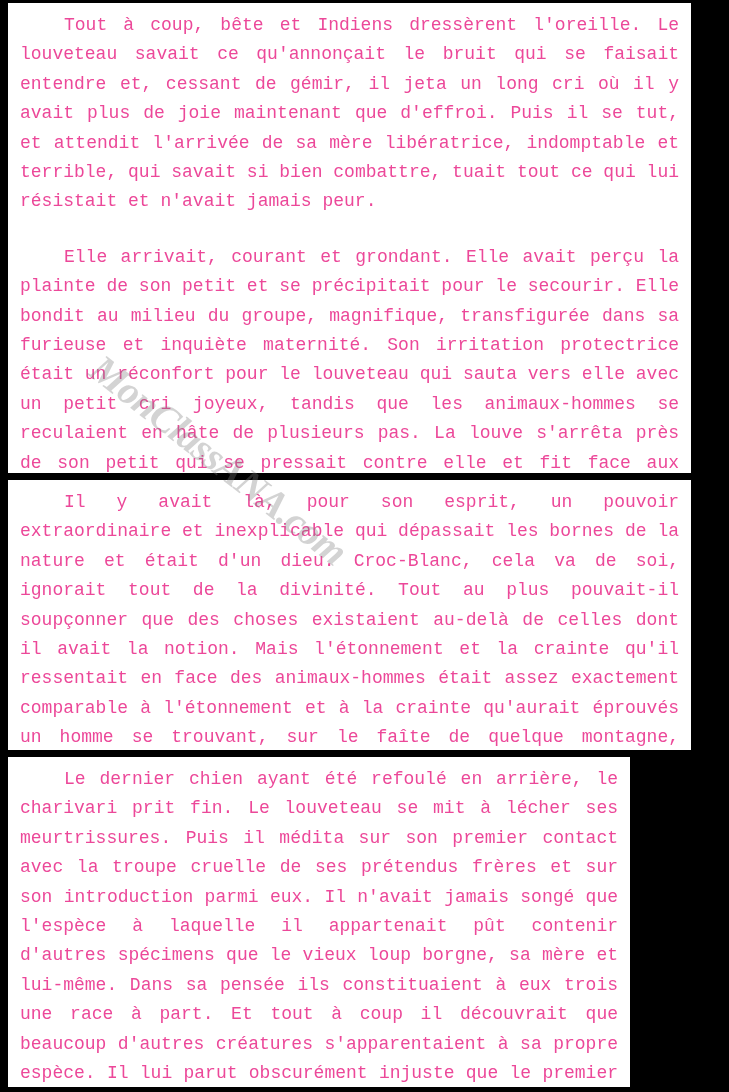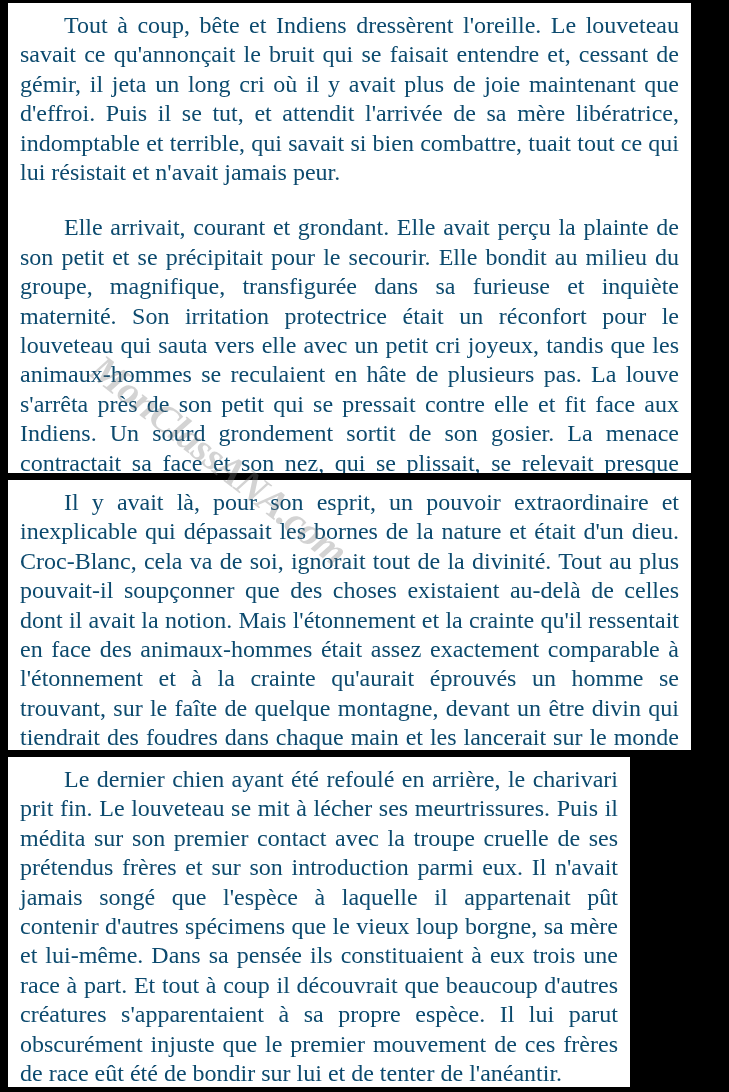--- a/index.html
+++ b/index.html
@@ -44,24 +44,24 @@
     width: 622px;
     height: 330px;
   }
   .inner {
     padding: 8px 12px 8px 12px;
   }
   p.para {
     margin: 0 0 0 0;
     text-indent: 44px;
     text-align: justify;
-    font-size: 24px;
+    font-size: 18px;
     line-height: 29.4px;
-    color: #0c4a6e;
-    font-family: Liberation Serif, serif;
+    color: #ec4899;
+    font-family: Liberation Mono, monospace;
     hyphens: manual;
   }
   .watermark {
     position: absolute;
     left: 110px;
     top: 305px;
     width: 260px;
     height: 170px;
     pointer-events: none;
     z-index: 5;

